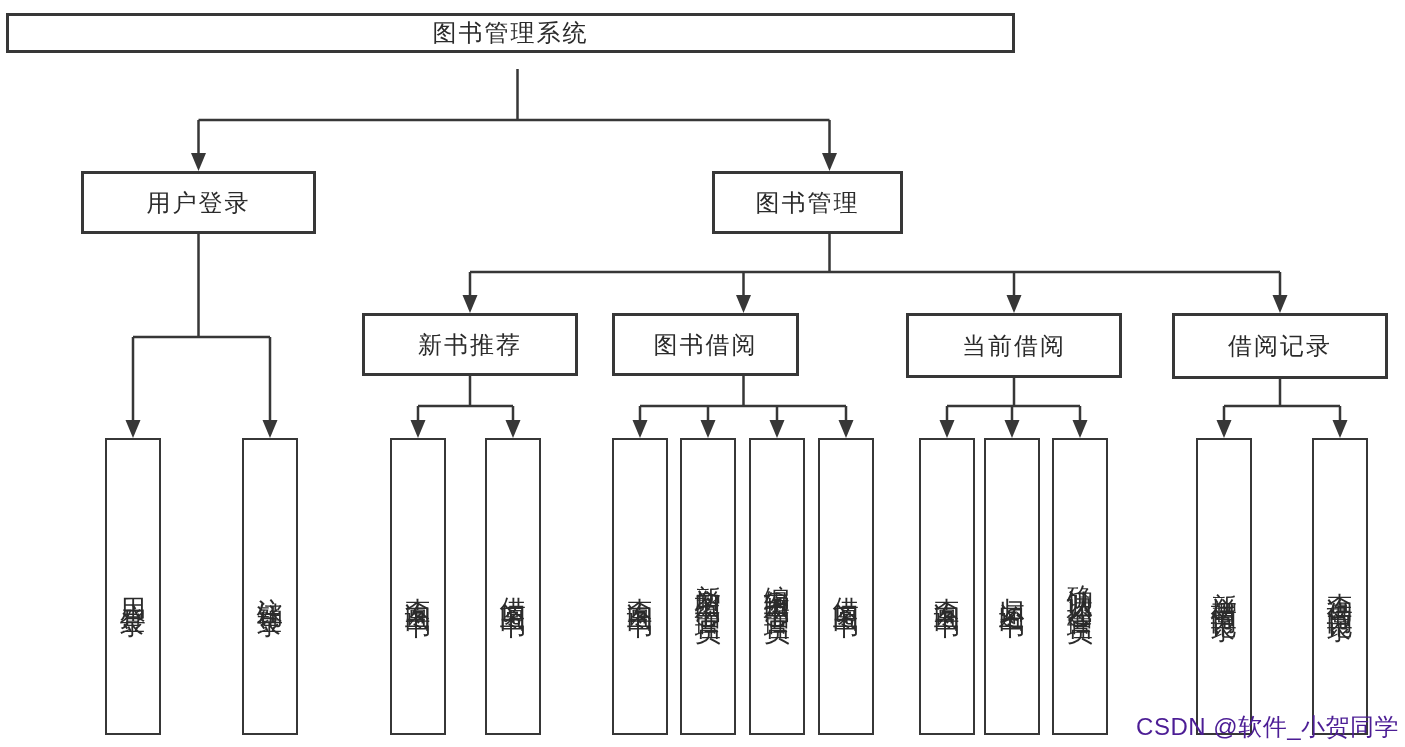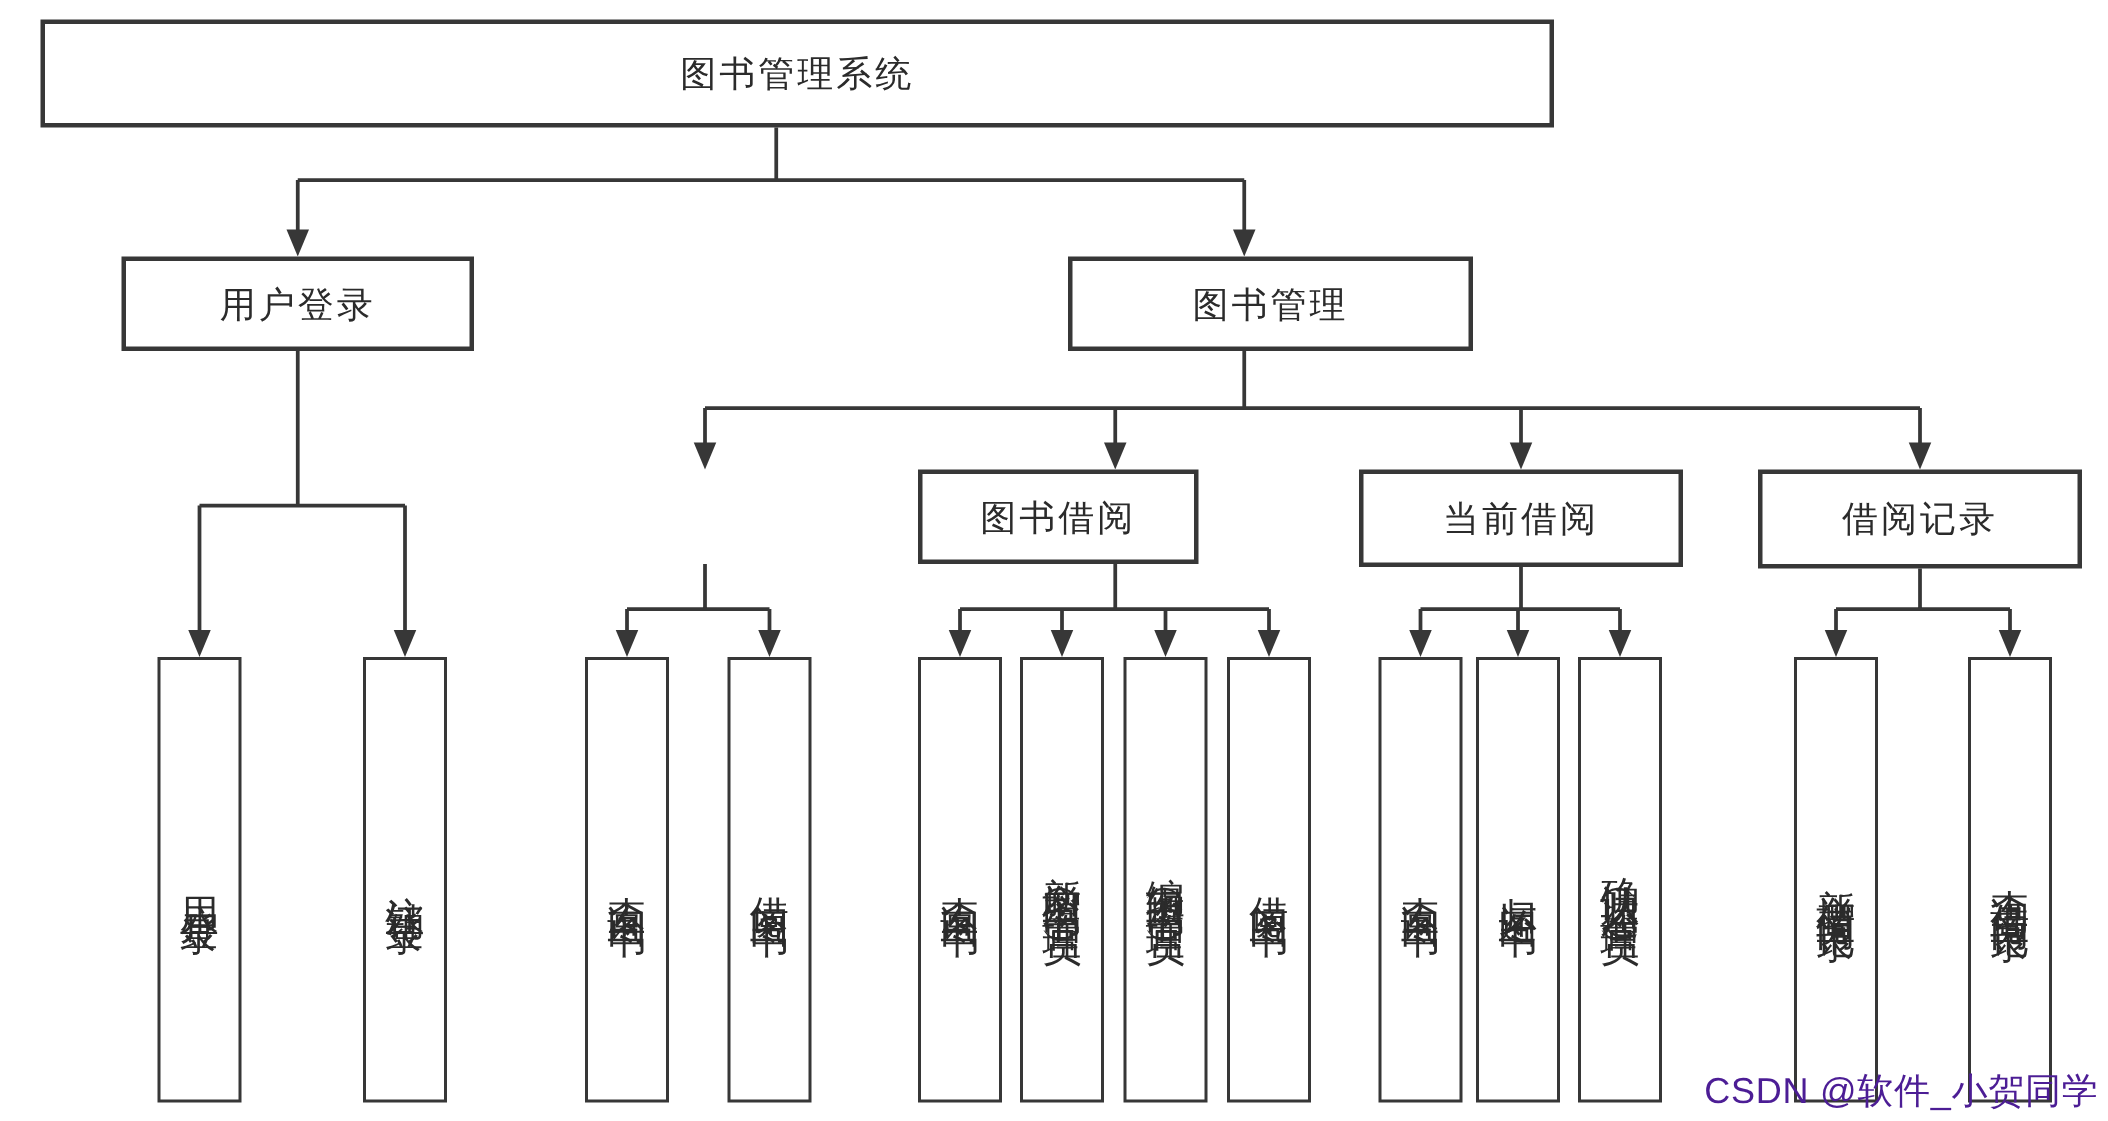--- a/index.html
+++ b/index.html
@@ -108,25 +108,26 @@
 
     <g stroke="#373737" stroke-width="2.5">
       <path d="M1280 376 V406 M1224 406 H1340 M1224 406 V421 M1340 406 V421"></path>
     </g>
     <g fill="#373737" stroke="none">
       <polygon points="1216.5,420 1231.5,420 1224,438"></polygon>
       <polygon points="1332.5,420 1347.5,420 1340,438"></polygon>
     </g>
   </svg>
 
-  <div class="node" style="left:27px;top:13px;width:1009px;height:72px;">图书管理系统</div>
+  <div class="node" style="left:6px;top:13px;width:1009px;height:40px;">图书管理系统</div>
 
   <div class="node" style="left:81px;top:171px;width:235px;height:63px;">用户登录</div>
-  <div class="node" style="left:712px;top:171px;width:270px;height:63px;">图书管理</div>
+  <div class="node" style="left:712px;top:171px;width:191px;height:63px;">图书管理</div>
 
+  <div class="node" style="left:362px;top:313px;width:216px;height:63px;">新书推荐</div>
   <div class="node" style="left:612px;top:313px;width:187px;height:63px;">图书借阅</div>
   <div class="node" style="left:906px;top:313px;width:216px;height:65px;">当前借阅</div>
   <div class="node" style="left:1172px;top:313px;width:216px;height:66px;">借阅记录</div>
 
   <div class="leaf" style="left:105px;">
     <span class="vtext">用户登录</span>
   </div>
   <div class="leaf" style="left:242px;">
     <span class="vtext">注销登录</span>
   </div>

